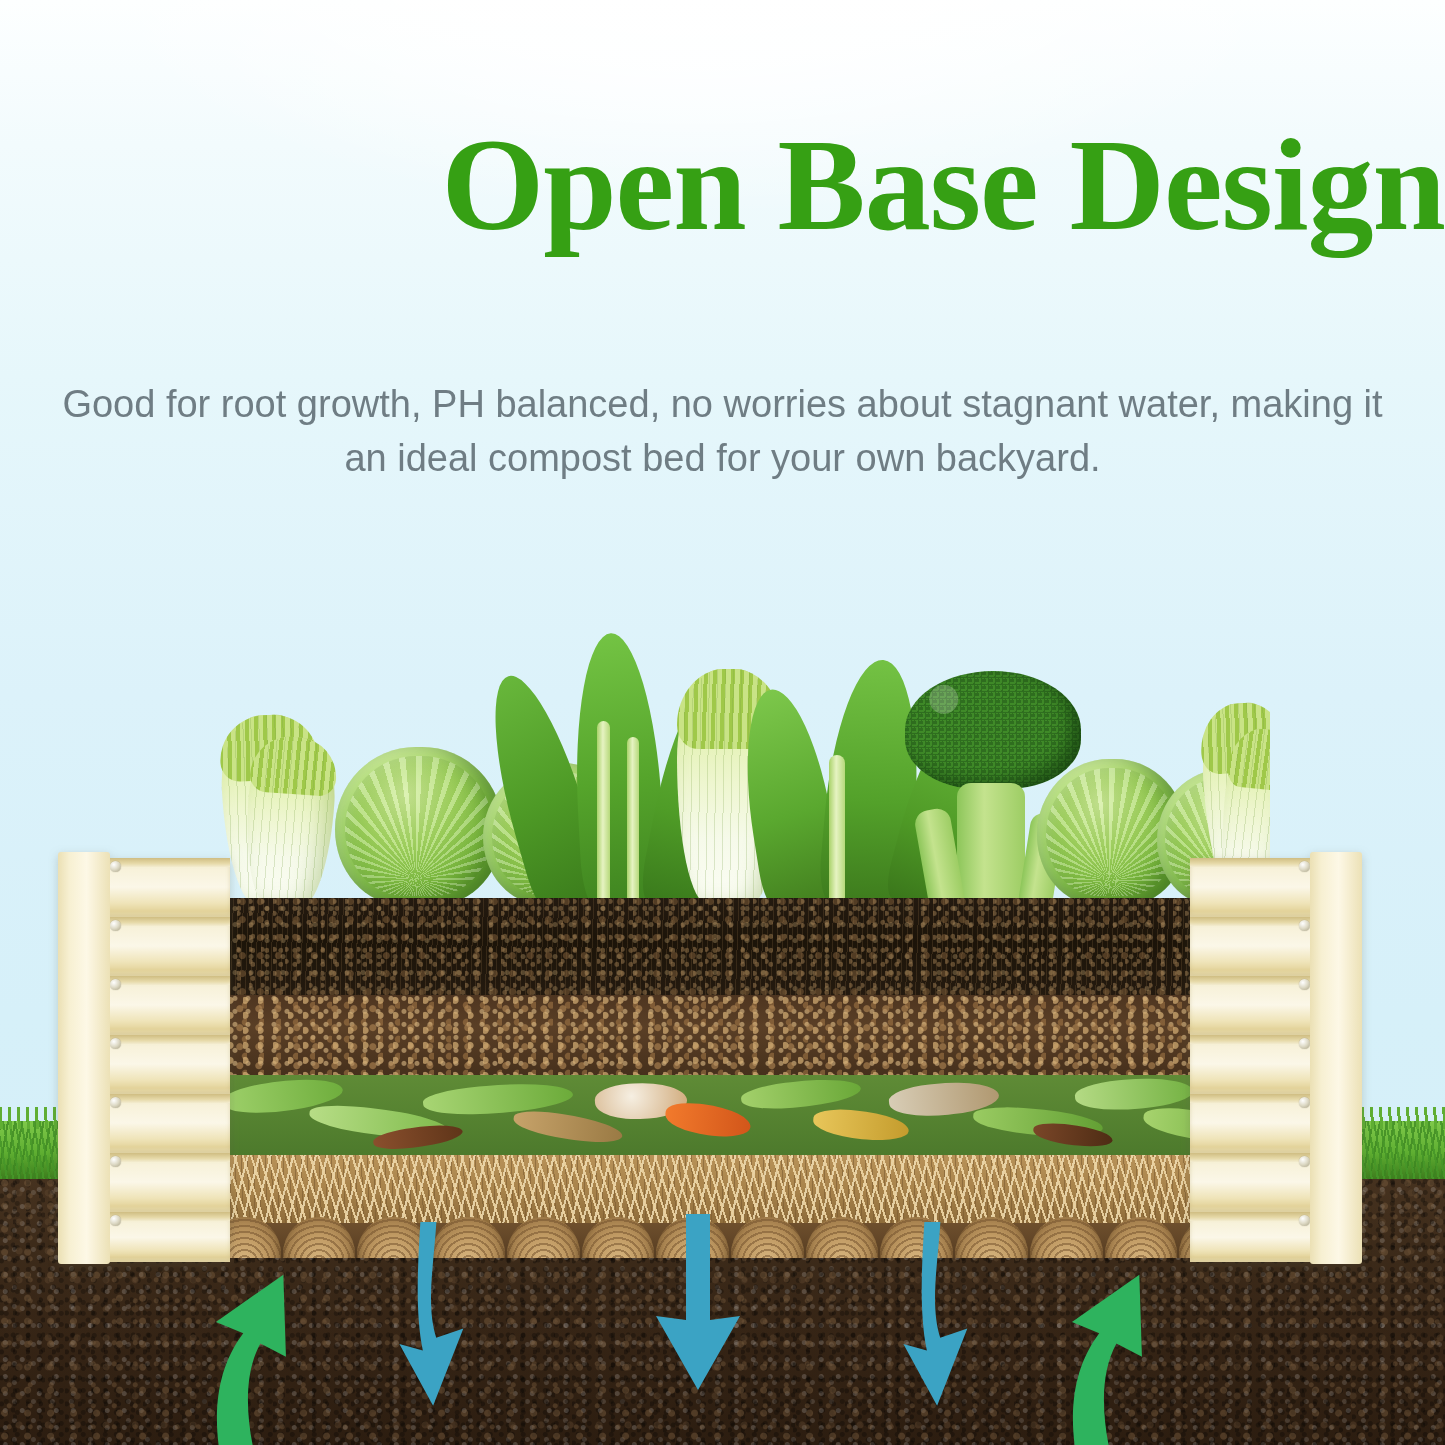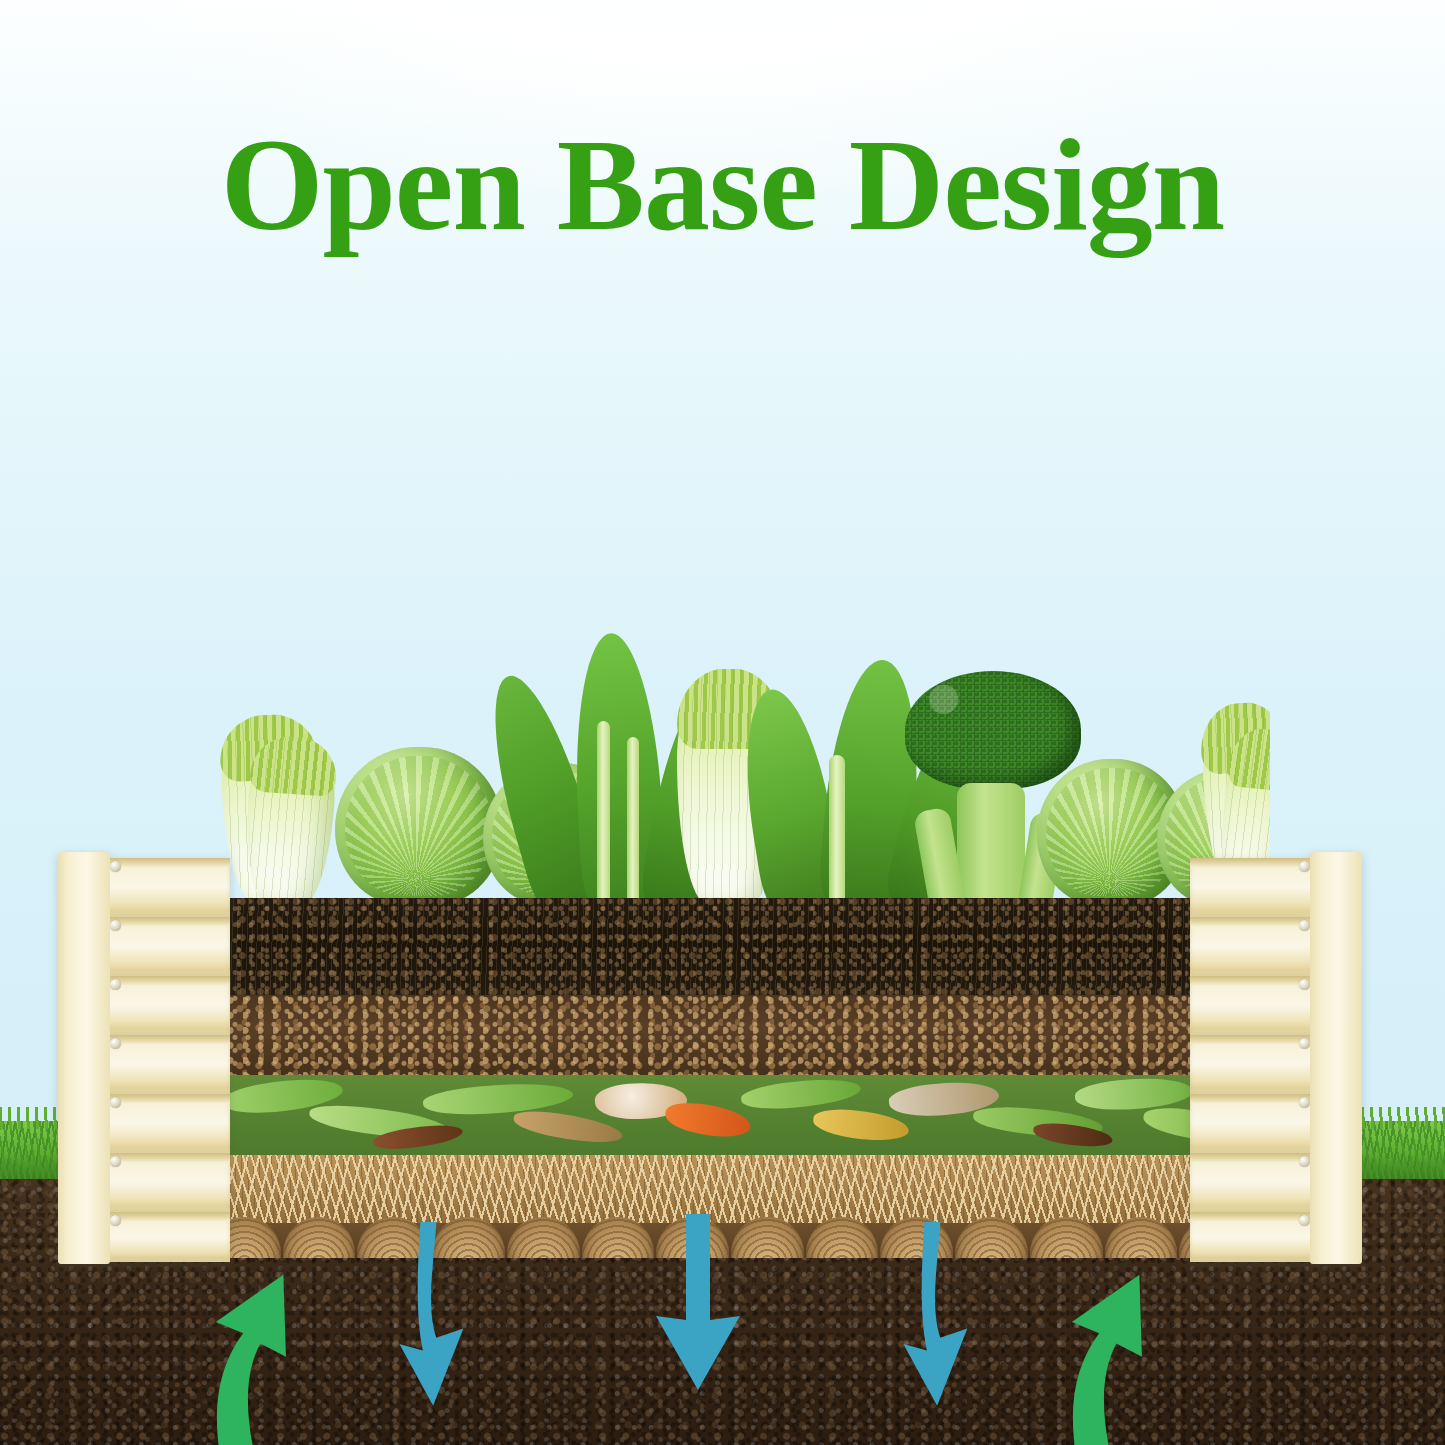--- a/index.html
+++ b/index.html
@@ -12,21 +12,21 @@
   #stage{
     position:relative;width:1445px;height:1445px;overflow:hidden;
     background:
       radial-gradient(ellipse 900px 420px at 48% -6%, #ffffff 0%, rgba(255,255,255,0.85) 35%, rgba(255,255,255,0) 72%),
       linear-gradient(180deg,#fdffff 0%, #f2fbfd 10%, #e6f7fb 26%, #dcf2fa 48%, #d6f0f9 70%, #d4eff9 100%);
   }
 
   
   .title{
     position:absolute;left:0;right:0;top:118px;
-    text-align:center;
+    text-align:right;
     font-family:"Liberation Serif","DejaVu Serif",serif;
     font-weight:700;
     font-size:132px;
     line-height:1.02;
     letter-spacing:-1px;
     color:#36a014;
     white-space:nowrap;
   }
   .subtitle{
     position:absolute;left:50%;transform:translateX(-50%);
@@ -394,14 +394,15 @@
     </svg>
   </div>
 
   <div class="arrow" style="left:1056px;top:1238px;">
     <svg width="150" height="210" viewBox="0 0 150 210">
       <path d="M10 208 C8 162 18 122 46 92 L20 78 L92 38 L86 120 L62 104 C44 130 40 168 44 208 Z" fill="#2eb35e" transform="rotate(-6 75 120)"></path>
     </svg>
   </div>
 
   <div class="title">Open Base Design</div>
+  <div class="subtitle">Good for root growth, PH balanced, no worries about stagnant water, making it an ideal compost bed for your own backyard.</div>
 
 </div>
 
 </body></html>

